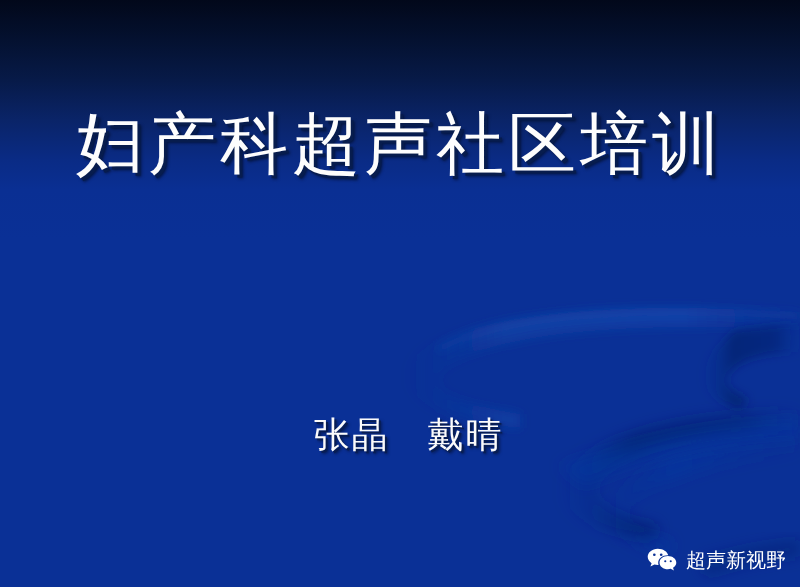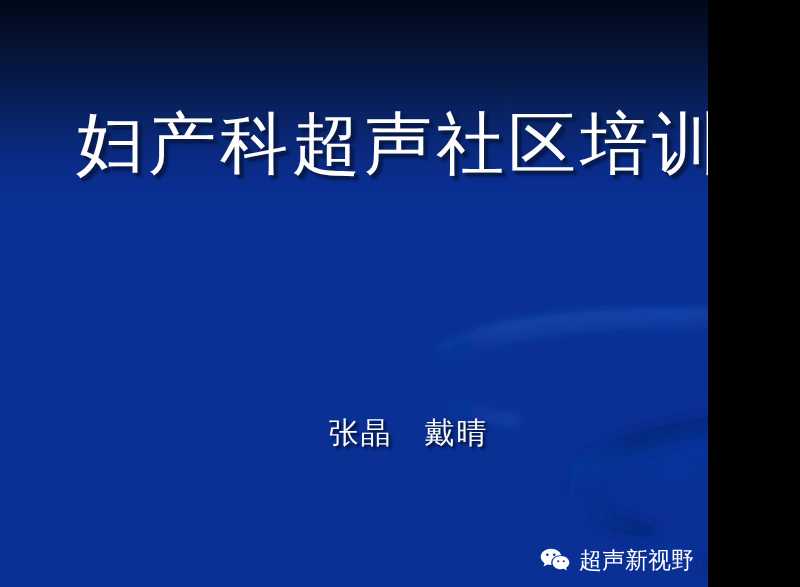--- a/index.html
+++ b/index.html
@@ -6,21 +6,21 @@
     margin: 0;
     padding: 0;
     background: #000;
   }
   body {
     font-family: "DejaVu Sans", sans-serif;
   }
 
   #slide {
     position: relative;
-    width: 708px;
+    width: 800px;
     height: 587px;
     overflow: hidden;
     background:
       linear-gradient(
         to bottom,
         #02081a 0px,
         #041130 40px,
         #071a48 80px,
         #0a2468 120px,
         #0a2b85 160px,
@@ -75,22 +75,22 @@
   }
 
   .author-block {
     position: absolute;
     top: 413px;
     left: 0;
     width: 800px;
     text-align: center;
   }
   .author-names {
-    font-family: Liberation Mono, monospace;
-    font-size: 30px;
+    font-family: Liberation Sans, sans-serif;
+    font-size: 36px;
     line-height: 44px;
     letter-spacing: 2px;
     color: #fbfbfb;
     text-shadow:
       2px 2px 0 #081d52,
       3px 3px 3px rgba(2,10,35,0.6);
     white-space: pre;
     padding-left: 17px;
   }
 
@@ -104,21 +104,21 @@
     gap: 9px;
   }
   .wechat-icon {
     width: 30px;
     height: 26px;
     display: block;
     flex: 0 0 auto;
   }
   .watermark-text {
     font-family: "DejaVu Sans", "Liberation Sans", sans-serif;
-    font-size: 23px;
+    font-size: 20px;
     line-height: 26px;
     font-weight: 500;
     color: #ffffff;
     letter-spacing: 0px;
     white-space: nowrap;
   }
 </style>
 </head>
 <body>
 

